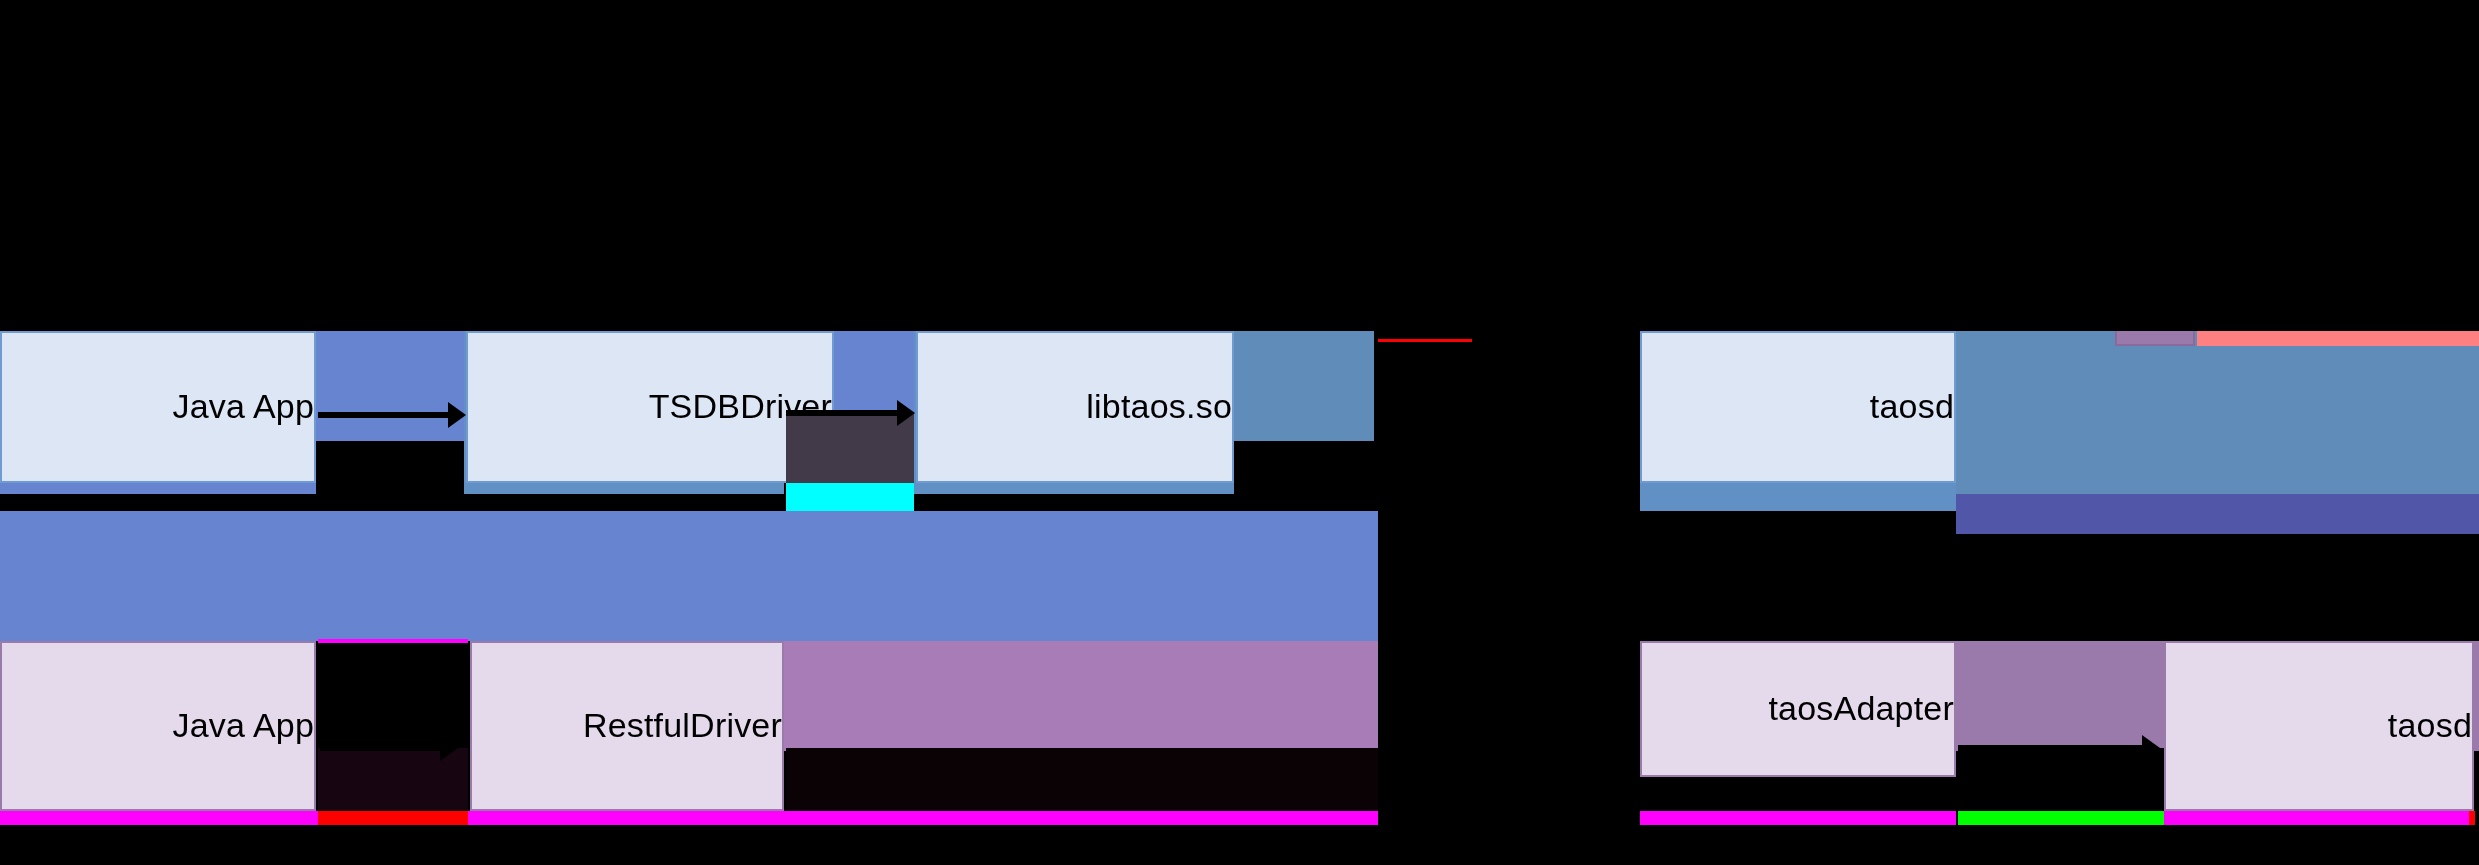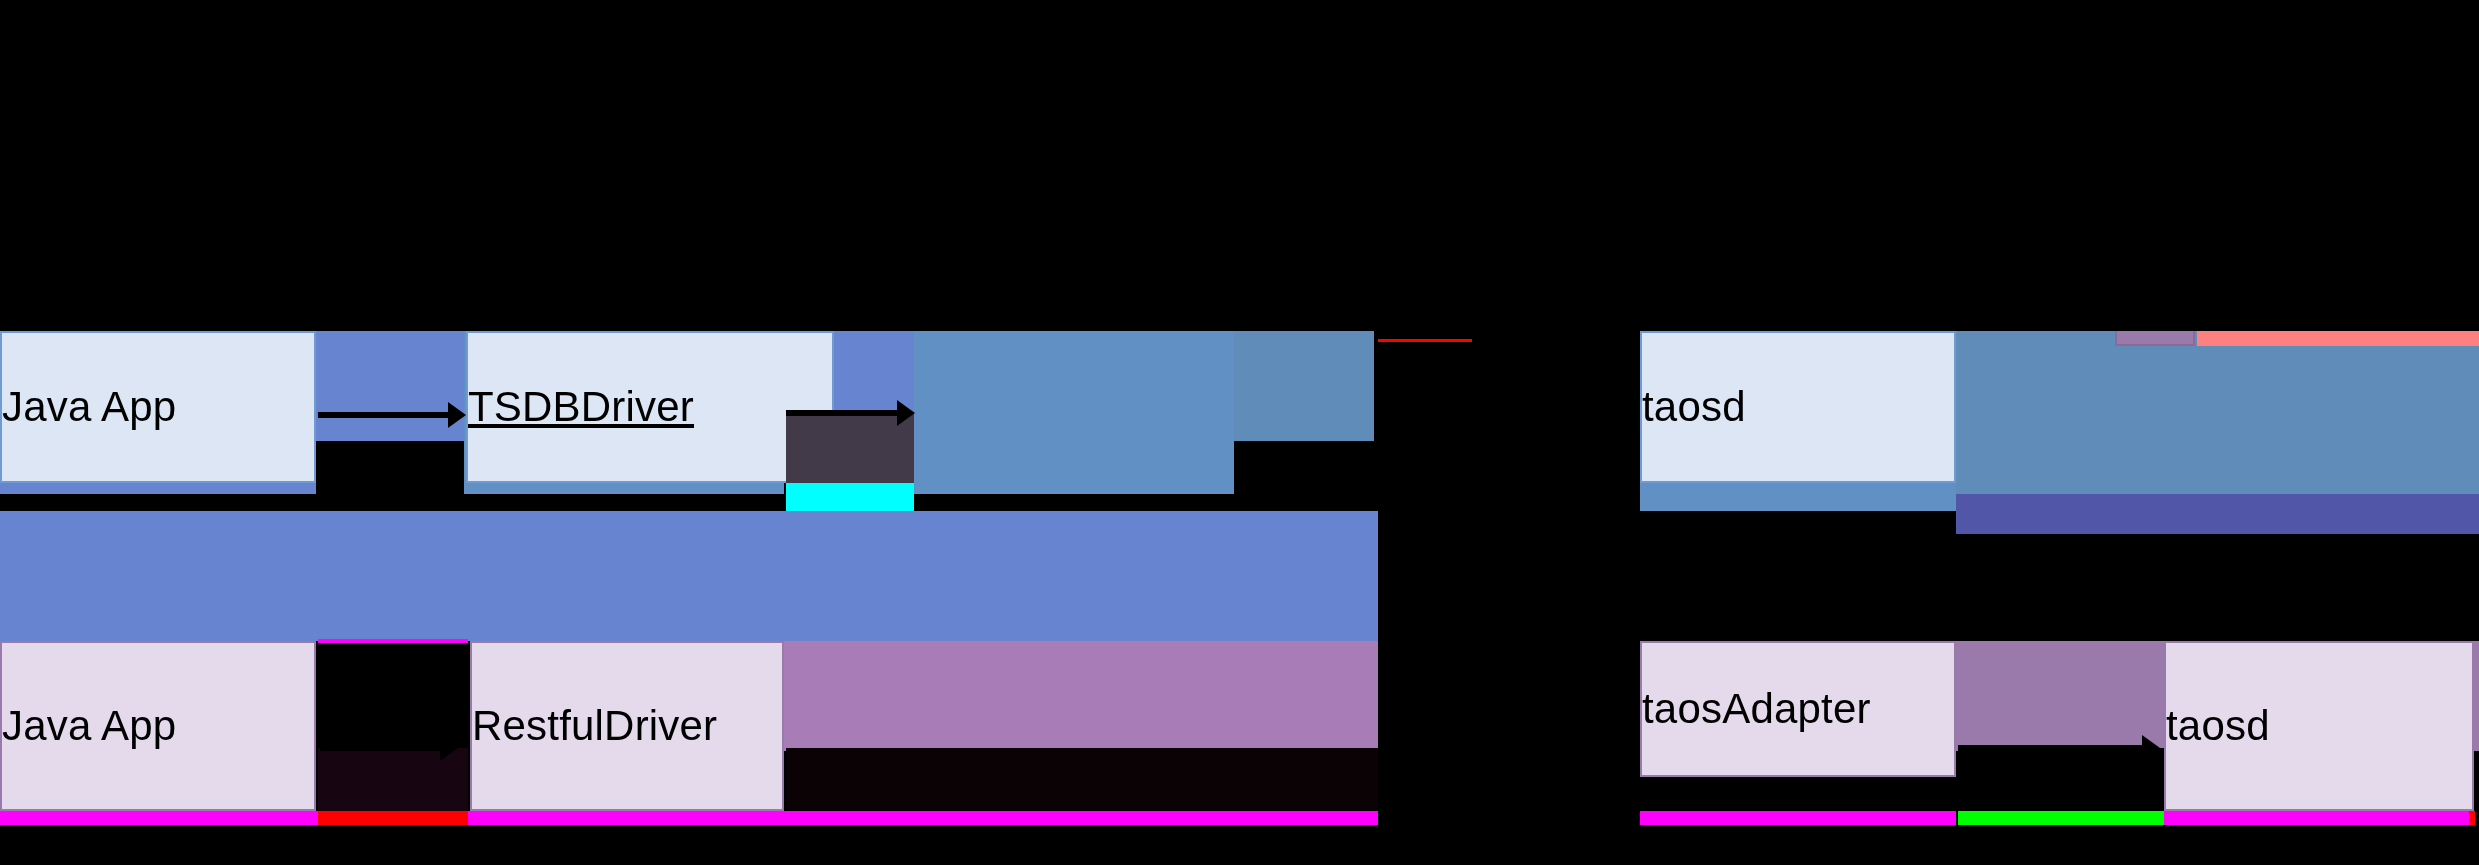--- a/index.html
+++ b/index.html
@@ -6,22 +6,22 @@
   html,body{margin:0;padding:0;background:#000;}
   body{font-family:"Liberation Sans","DejaVu Sans",sans-serif;}
   #stage{position:relative;width:2479px;height:865px;background:#000000;overflow:hidden;}
 
   
   .band{position:absolute;}
 
   
   .node{
     position:absolute;box-sizing:border-box;
-    display:flex;align-items:center;justify-content:flex-start;
-    font-size:42px;color:#000000;text-align:center;line-height:1.1;
+    display:flex;align-items:center;justify-content:flex-end;
+    font-size:34px;color:#000000;text-align:center;line-height:1.1;
     letter-spacing:.2px;
   }
   .node.blue{background:#dce6f5;border:2px solid #6f9ad2;}
   .node.purple{background:#e5d9ec;border:2px solid #9a79ab;}
 
   
   .conn-line{position:absolute;height:6px;background:#000000;}
   .conn-head{position:absolute;width:0;height:0;
       border-top:13px solid transparent;border-bottom:13px solid transparent;
       border-left:18px solid #000000;}
@@ -77,30 +77,33 @@
   </div>
 
   <div class="node blue" style="left:0px;top:331px;width:316px;height:152px;">
     <span>Java App</span>
   </div>
 
   <div class="conn-line" style="left:318px;top:412px;width:140px;"></div>
   <div class="conn-head" style="left:448px;top:402px;"></div>
   <span class="legend-label" style="left:330px;top:370px;"></span>
 
-  <div class="node blue" style="left:466px;top:331px;width:368px;height:152px;text-decoration:underline;">
+  <div class="node blue" style="left:466px;top:331px;width:368px;height:152px;">
     <span>TSDBDriver</span>
   </div>
 
   <div class="band" style="left:786px;top:413px;width:128px;height:70px;background:#423a48;"></div>
   <div class="band" style="left:786px;top:483px;width:128px;height:28px;background:#00ffff;"></div>
   <div class="conn-line" style="left:786px;top:410px;width:124px;"></div>
   <div class="conn-head" style="left:897px;top:400px;"></div>
   <span class="legend-label" style="left:795px;top:368px;"></span>
 
+  <div class="node blue" style="left:916px;top:331px;width:318px;height:152px;">
+    <span>libtaos.so</span>
+  </div>
 
   <div class="band" style="left:1378px;top:339px;width:94px;height:3px;background:#ff0000;"></div>
   <div class="conn-head" style="left:1622px;top:399px;"></div>
   <span class="legend-label" style="left:1400px;top:368px;"></span>
 
   <div class="node blue" style="left:1640px;top:331px;width:316px;height:152px;">
     <span>taosd</span>
   </div>
 
   <div class="node purple" style="left:0px;top:641px;width:316px;height:170px;">

